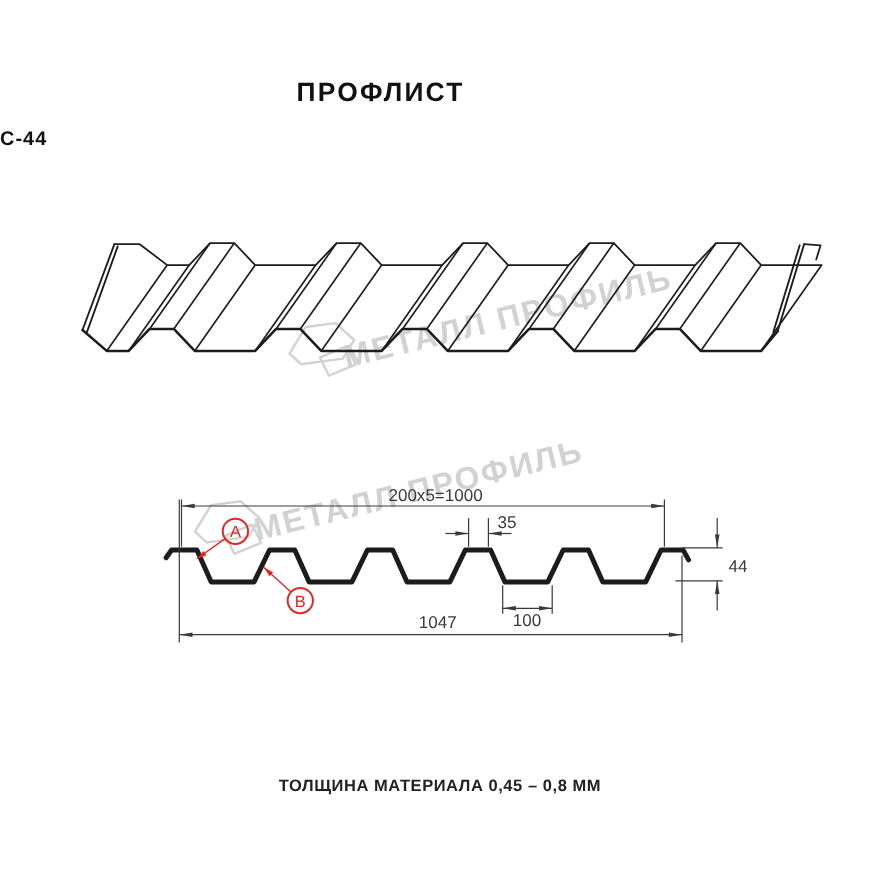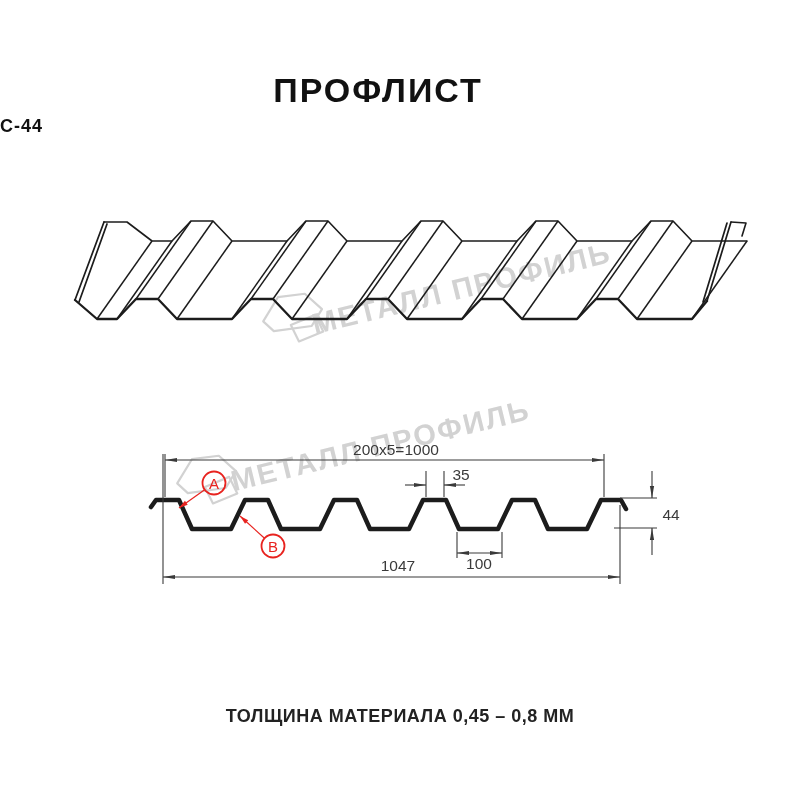--- a/index.html
+++ b/index.html
@@ -1,23 +1,23 @@
 <!DOCTYPE html>
 <html><head>
 <meta charset="utf-8">
 <style>
   html,body{margin:0;padding:0;background:#ffffff;}
   .canvas{position:relative;width:800px;height:800px;background:#fff;overflow:hidden;
           font-family:"Liberation Sans",sans-serif;}
   .title{position:absolute;left:0;top:71px;width:692px;text-align:center;
-         font-size:34px;font-weight:bold;letter-spacing:2px;color:#111;margin-left:32px;}
+         font-size:24px;font-weight:bold;letter-spacing:2px;color:#111;}
   .subtitle{position:absolute;left:0;top:116px;width:800px;text-align:left;
          font-size:18px;font-weight:bold;letter-spacing:1px;color:#111;}
   .footer{position:absolute;left:0;top:706px;width:800px;text-align:center;
-         font-size:18px;font-weight:bold;letter-spacing:.5px;color:#222;}
+         font-size:15px;font-weight:bold;letter-spacing:.5px;color:#222;}
   svg{position:absolute;left:0;top:0;}
   text.dim{font-family:"Liberation Sans",sans-serif;}
 </style>
 </head>
 <body>
 
 <div class="canvas">
   <svg id="drawing" width="800" height="800" viewBox="0 0 800 800">
       <g>
         <g transform="translate(258,300) rotate(-13.7)">

